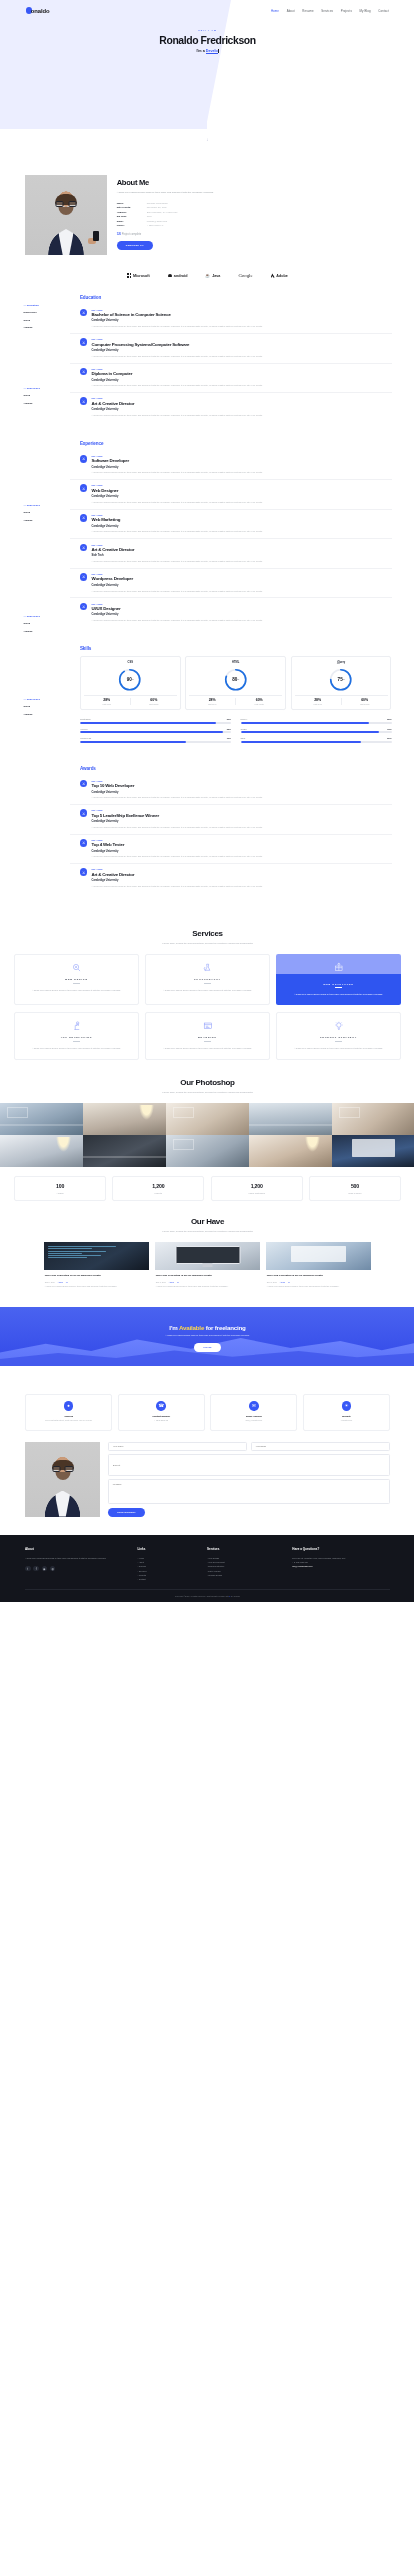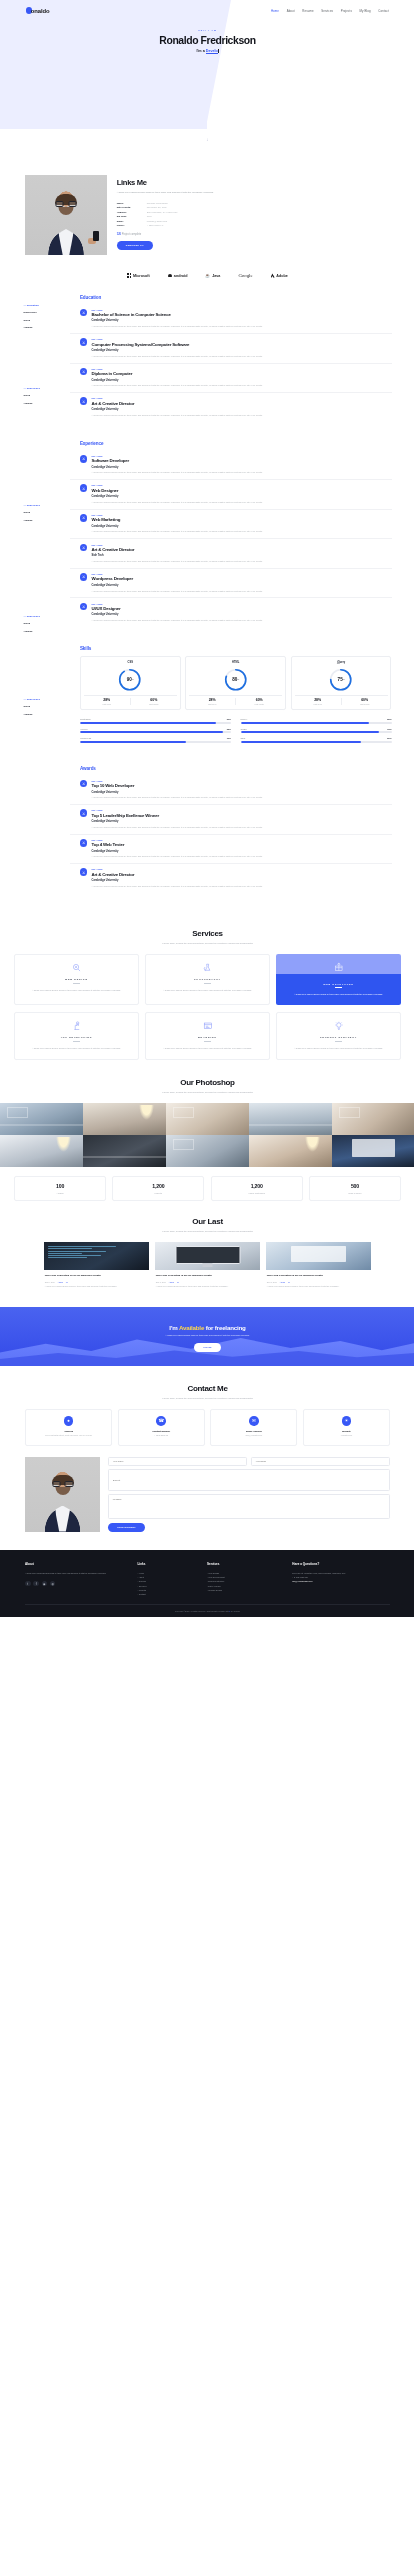--- a/index.html
+++ b/index.html
@@ -252,21 +252,21 @@
       <div class="beard"></div>
       <div class="glass">
           <i></i>
           <i></i>
         </div>
       <div class="shirt"></div>
       <div class="hand"></div>
       <div class="phone"></div>
     </div>
     <div class="about-r">
-      <div class="h2">Links Me</div>
+      <div class="h2">About Me</div>
       <div class="lead">A small river named Duden flows by their place and supplies it with the necessary regelialia.</div>
       <div class="facts">
         <div class="fact">
             <b>Name:</b>
             <span>Ronaldo Fredrickson</span>
           </div>
         <div class="fact">
             <b>Date of birth:</b>
             <span>November 20, 1989</span>
           </div>
@@ -765,21 +765,21 @@
         </div>
       <div class="stat">
           <b>500</b>
           <span>Cups of coffee</span>
         </div>
     </div>
   </section>
 
   <section>
     <div class="sec-h">
-      <div class="t">Our Last</div>
+      <div class="t">Our Have</div>
       <div class="s">Far far away, behind the word mountains, far from the countries Vokalia and Consonantia</div>
     </div>
     <div class="blog-grid">
       <div class="bcard">
         <div class="bimg b1">
             <div class="code">
               <i style="width:70%"></i>
               <i style="width:45%"></i>
               <i style="width:60%"></i>
               <i style="width:35%"></i>
@@ -836,24 +836,20 @@
         <span>I'm</span>
         <b>Available</b>
         <span>for freelancing</span>
       </div>
       <div class="cta-s">A small river named Duden flows by their place and supplies it with the necessary regelialia.</div>
       <button class="cta-b">Hire Me</button>
     </div>
   </section>
 
   <section class="sec">
-    <div class="sec-h">
-      <div class="t">Contact Me</div>
-      <div class="s">Far far away, behind the word mountains, far from the countries Vokalia and Consonantia</div>
-    </div>
     <div class="cgrid">
       <div class="ccard">
         <div class="cico">●</div>
         <div class="ct">Address</div>
         <div class="cv">198 West 21th Street, Suite 721 New York NY 10016</div>
       </div>
       <div class="ccard">
         <div class="cico">☎</div>
         <div class="ct">Contact Number</div>
         <div class="cv">+ 1235 2355 98</div>

